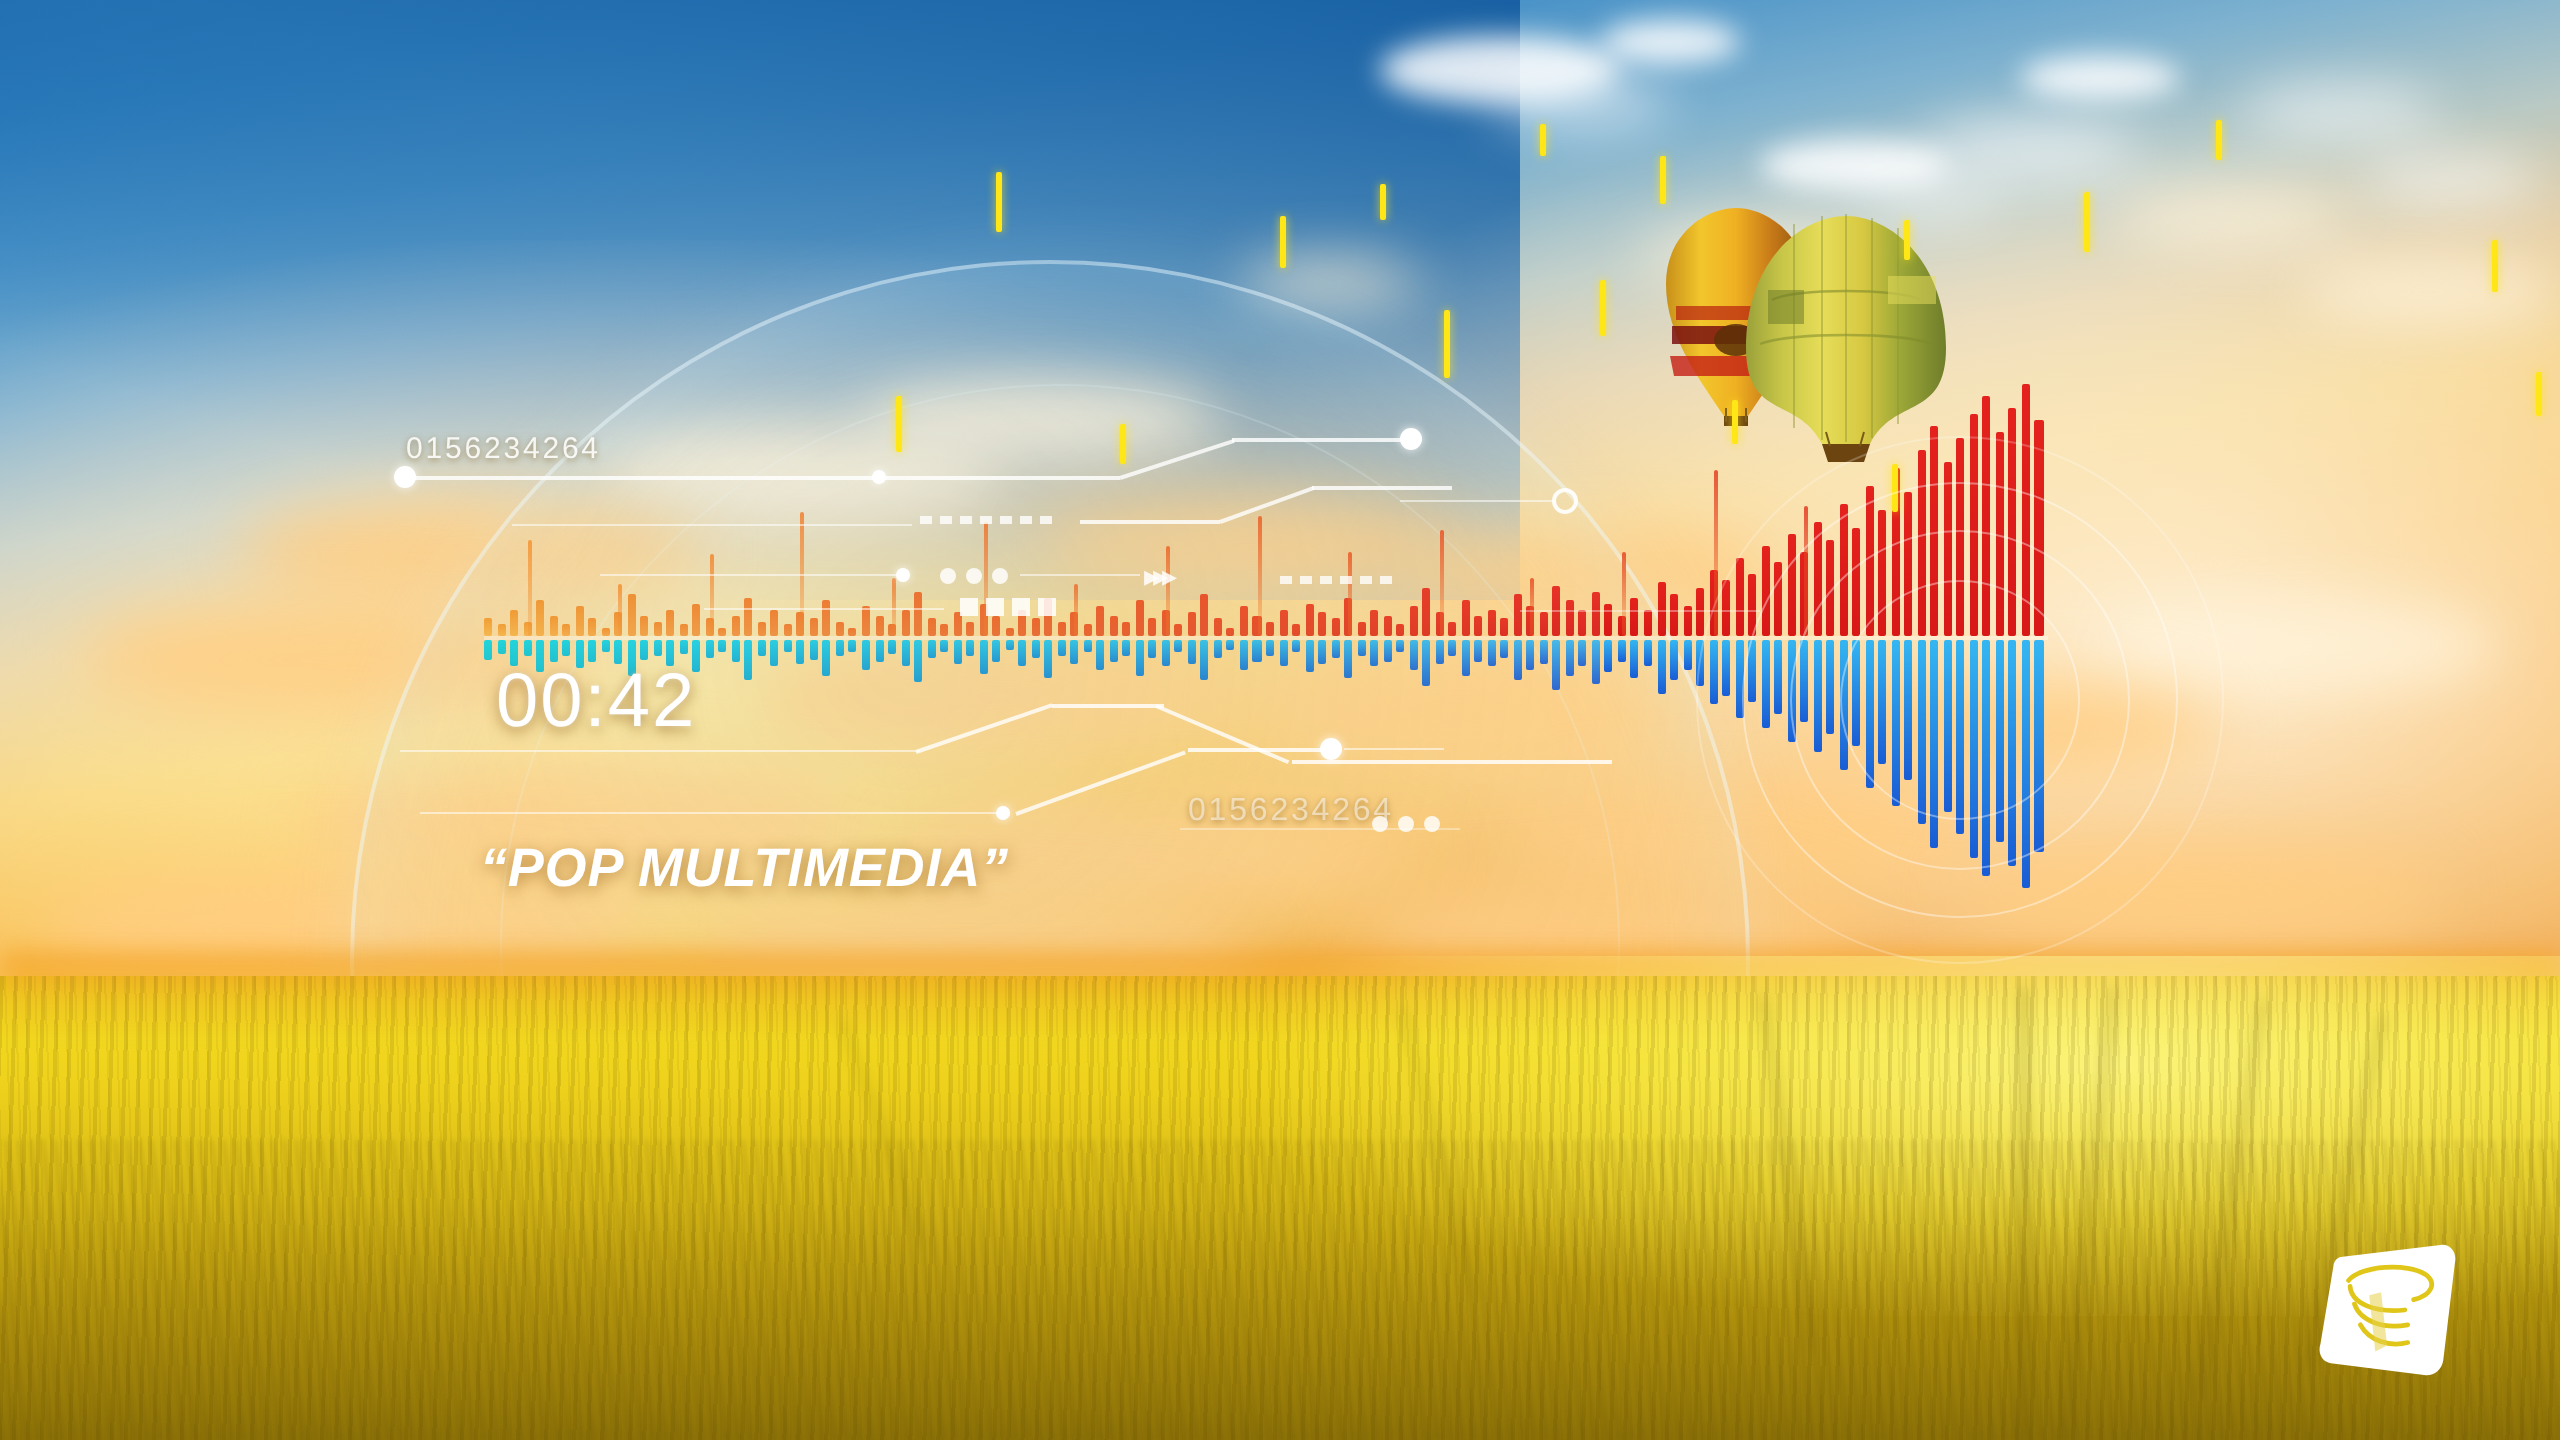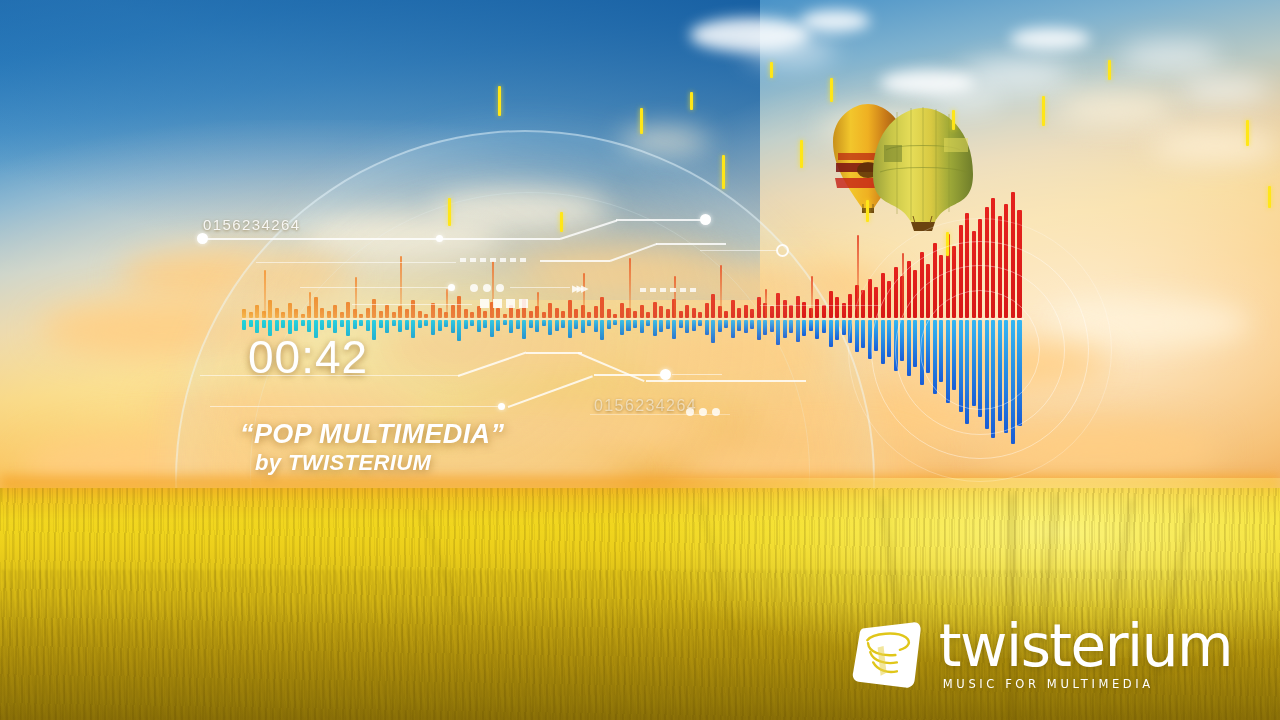--- a/index.html
+++ b/index.html
@@ -151,21 +151,21 @@
     background:rgba(255,255,255,.35);
   }
   .bars { position:absolute; left:0; top:0; width:782px; height:260px; }
   .bup { position:absolute; bottom:128px; border-radius:1px; }
   .bdn { position:absolute; top:134px; border-radius:1px; }
   .spike { position:absolute; width:2px; bottom:128px; border-radius:1px; opacity:.85; }
 
   
   .timecode {
     position:absolute; left:248px; top:330px;
-    font-size:46px; color:#fff; letter-spacing:1px;
+    font-size:38px; color:#fff; letter-spacing:1px;
     font-family:"Liberation Sans", sans-serif;
     text-shadow:0 2px 7px rgba(130,80,10,.65), 0 0 2px rgba(255,255,255,.5);
   }
   .track-title {
     position:absolute; left:240px; top:419px;
     font-size:27px; font-weight:bold; font-style:italic; color:#fff;
     letter-spacing:.4px;
     text-shadow:0 2px 8px rgba(140,85,10,.6);
   }
   .track-artist {
@@ -640,32 +640,27 @@
         <div class="bdn" style="left: 762.45px; width: 4.04033px; height: 112.727px; background: linear-gradient(rgb(42, 180, 245), rgb(13, 86, 216)); opacity: 0.95;"></div>
         <div class="bup" style="left: 768.967px; width: 4.04033px; height: 126px; background: linear-gradient(rgb(228, 28, 24), rgb(214, 18, 18)); opacity: 0.97;"></div>
         <div class="bdn" style="left: 768.967px; width: 4.04033px; height: 124px; background: linear-gradient(rgb(42, 180, 245), rgb(13, 86, 216)); opacity: 0.95;"></div>
         <div class="bup" style="left: 775.483px; width: 4.04033px; height: 108px; background: linear-gradient(rgb(228, 28, 24), rgb(214, 18, 18)); opacity: 0.97;"></div>
         <div class="bdn" style="left: 775.483px; width: 4.04033px; height: 105.682px; background: linear-gradient(rgb(42, 180, 245), rgb(13, 86, 216)); opacity: 0.95;"></div>
       </div>
   </div>
 
   <div class="timecode">00:42</div>
   <div class="track-title">“POP MULTIMEDIA”</div>
-  <div class="track-artist">by TWISTERIUM</div>
 
   <div class="logo">
     <svg class="logo-mark" viewBox="0 0 100 100">
       <path d="M18 14 L84 6 C90 5 95 10 94 17 L86 84 C85 91 79 95 73 94 L10 86 C4 85 1 79 3 73 L12 19 C13 16 15 14 18 14 Z" fill="#ffffff"></path>
       <g fill="none" stroke="#e0c619" stroke-width="3.2" stroke-linecap="round">
         <path d="M22 30 C30 20 62 18 74 26 C82 32 78 40 66 43"></path>
         <path d="M23 34 C24 46 40 52 60 50"></path>
         <path d="M26 46 C30 58 46 63 62 60"></path>
         <path d="M30 60 C36 71 50 75 62 72"></path>
       </g>
       <path d="M36 40 L40 78 L48 74 L44 38 Z" fill="#e8d24a" opacity=".55"></path>
     </svg>
-    <div class="logo-text">
-      <div class="logo-word">twisterium</div>
-      <div class="logo-tag">MUSIC FOR MULTIMEDIA</div>
-    </div>
   </div>
 
 </div>
 
 </body></html>

